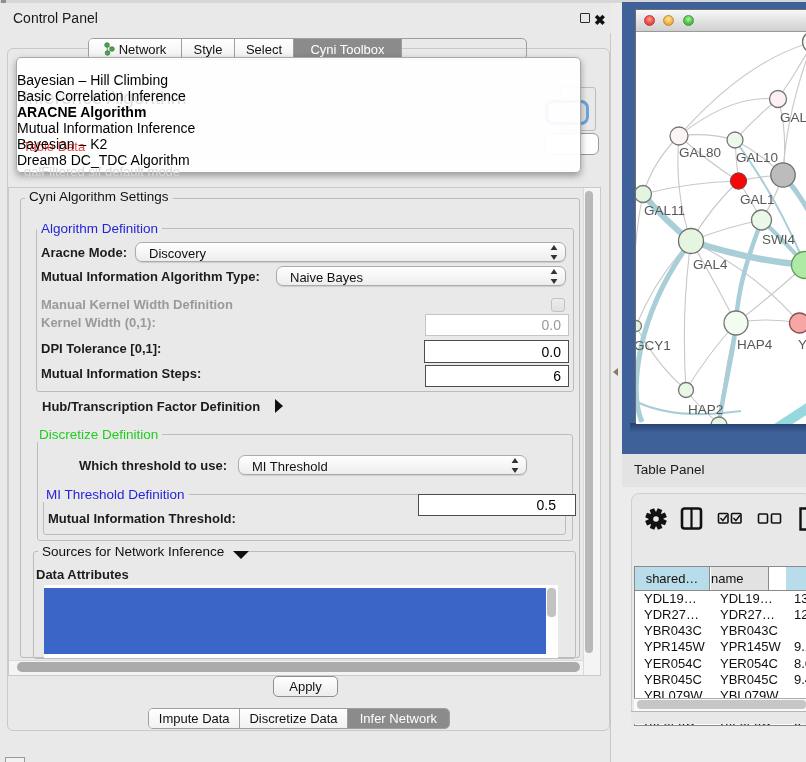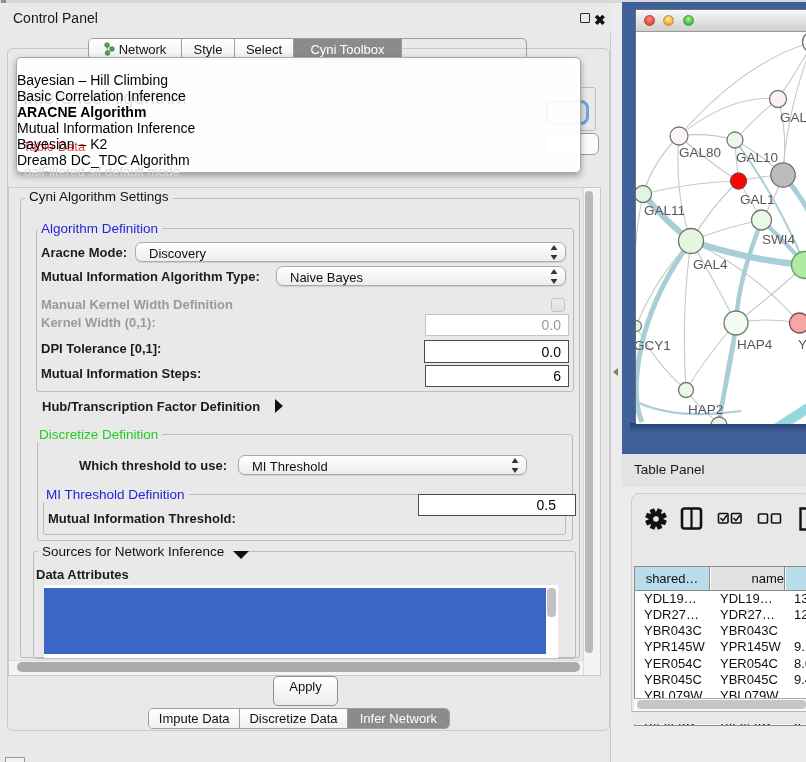--- a/index.html
+++ b/index.html
@@ -120,21 +120,21 @@
 <div class="grp" style="left:33px;top:551px;width:543px;height:108px;"></div>
 <div class="gt" style="left:38px;top:544px;color:#111;">Sources for Network Inference&nbsp;&nbsp;&nbsp;&nbsp;&nbsp;</div>
 <div class="abs" style="left:233px;top:551px;width:0;height:0;border-top:8.5px solid #111;border-left:8.5px solid transparent;border-right:8.5px solid transparent;"></div>
 <div class="abs lbl" style="left:36px;top:567px;">Data Attributes</div>
 
 <div class="abs" style="left:44px;top:585px;width:514px;height:73px;background:#fff;overflow:hidden;">
   <div style="position:absolute;left:0;top:3px;width:502px;height:66px;background:#3c65c8;"></div>
   <div style="position:absolute;left:503px;top:3px;width:9px;height:29px;background:#c2c2c2;border-radius:4px;"></div>
 </div>
 
-<div class="abs" style="left:273px;top:676px;width:65px;height:30px;background:linear-gradient(#ffffff,#ececec);border:1px solid #8f8f8f;border-radius:5px;text-align:center;font-size:13px;line-height:19px;color:#111;">Apply</div>
+<div class="abs" style="left:273px;top:676px;width:65px;height:21px;background:linear-gradient(#ffffff,#ececec);border:1px solid #8f8f8f;border-radius:5px;text-align:center;font-size:13px;line-height:19px;color:#111;">Apply</div>
 
 <div class="abs" style="left:148px;top:708px;width:302px;height:21px;display:flex;border:1px solid #9e9e9e;border-radius:5px;overflow:hidden;">
   <div class="tab" style="width:92px;">Impute Data</div>
   <div class="tab" style="width:108px;">Discretize Data</div>
   <div class="tab tabsel" style="width:102px;border-right:none;">Infer Network</div>
 </div>
 
 <div class="abs" style="left:5px;top:757px;width:20px;height:14px;background:#f2f2f2;border:1.5px solid #9a9a9a;"></div>
 
 <div class="abs" style="left:16px;top:57px;width:565px;height:116px;background:rgba(255,255,255,0.94);border:1px solid #a9a9a9;border-radius:5px;box-shadow:0 3px 7px rgba(0,0,0,0.35);">
@@ -262,21 +262,21 @@
   <g stroke="#111" fill="none" stroke-width="1.6">
     <rect x="114.5" y="9" width="9" height="9" rx="1"></rect>
     <rect x="127.5" y="9" width="9" height="9" rx="1"></rect>
   </g>
 
   <path d="M156.5 3.5 h8 v21 h-8 z" fill="none" stroke="#111" stroke-width="2.4"></path>
 </svg>
 
 <div class="abs" style="left:634px;top:538px;width:172px;height:160px;border:1px solid #8a8a8a;border-right:none;background:#fff;overflow:hidden;margin-top:28px;">
   <div style="position:absolute;left:0;top:0;height:23px;width:75px;background:#b9dcea;border-right:1px solid #8a8a8a;text-align:center;font-size:13px;line-height:23px;color:#111;">shared…</div>
-  <div style="position:absolute;left:76px;top:0;height:23px;width:74px;background:#e2e2e2;border-right:1px solid #8a8a8a;text-align:right;font-size:13px;line-height:23px;color:#111;">name</div>
+  <div style="position:absolute;left:76px;top:0;height:23px;width:58px;background:#e2e2e2;border-right:1px solid #8a8a8a;text-align:left;font-size:13px;line-height:23px;color:#111;">name</div>
   <div style="position:absolute;left:151px;top:0;height:23px;width:21px;background:#b9dcea;text-align:left;font-size:13px;line-height:23px;color:#111;"></div>
   <div style="position:absolute;left:0;top:23px;width:172px;height:1px;background:#8a8a8a;"></div>
   <div style="position:absolute;left:9px;top:24px;width:70px;font-size:13px;line-height:16.15px;color:#111;">YDL19…<br>YDR27…<br>YBR043C<br>YPR145W<br>YER054C<br>YBR045C<br>YBL079W<br>YLR345W<br>YIL052C</div>
   <div style="position:absolute;left:85px;top:24px;width:70px;font-size:13px;line-height:16.15px;color:#111;">YDL19…<br>YDR27…<br>YBR043C<br>YPR145W<br>YER054C<br>YBR045C<br>YBL079W<br>YLR345W<br>YIL052C</div>
   <div style="position:absolute;left:159px;top:24px;width:40px;font-size:13px;line-height:16.15px;color:#111;">138<br>124<br>&nbsp;<br>9.1<br>8.6<br>9.4<br>&nbsp;<br>9.2<br>9.0</div>
 </div>
 
 <div class="abs" style="left:634px;top:698px;width:172px;height:13px;background:#fafafa;border-top:1px solid #aaa;"></div>
 <div class="abs" style="left:637px;top:700px;width:169px;height:9px;background:#c6c6c6;border-radius:4px;"></div>
 <div class="abs" style="left:631px;top:711px;width:180px;height:13px;background:#e8e8e8;border-top:1px solid #b5b5b5;"></div>

